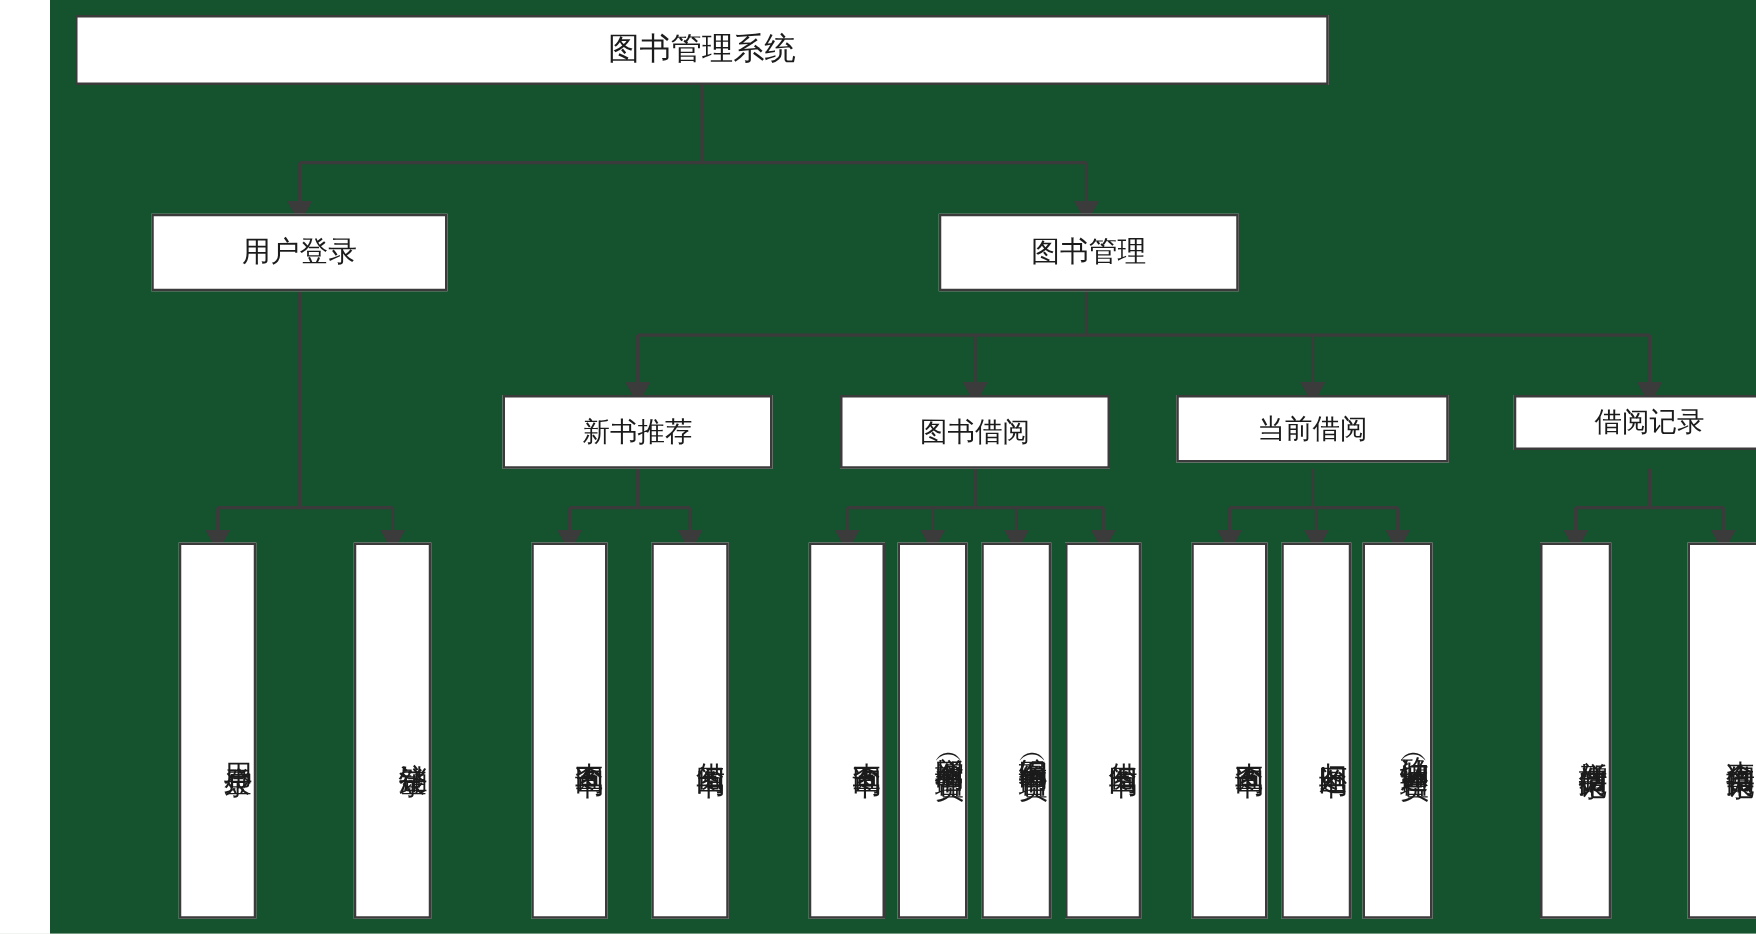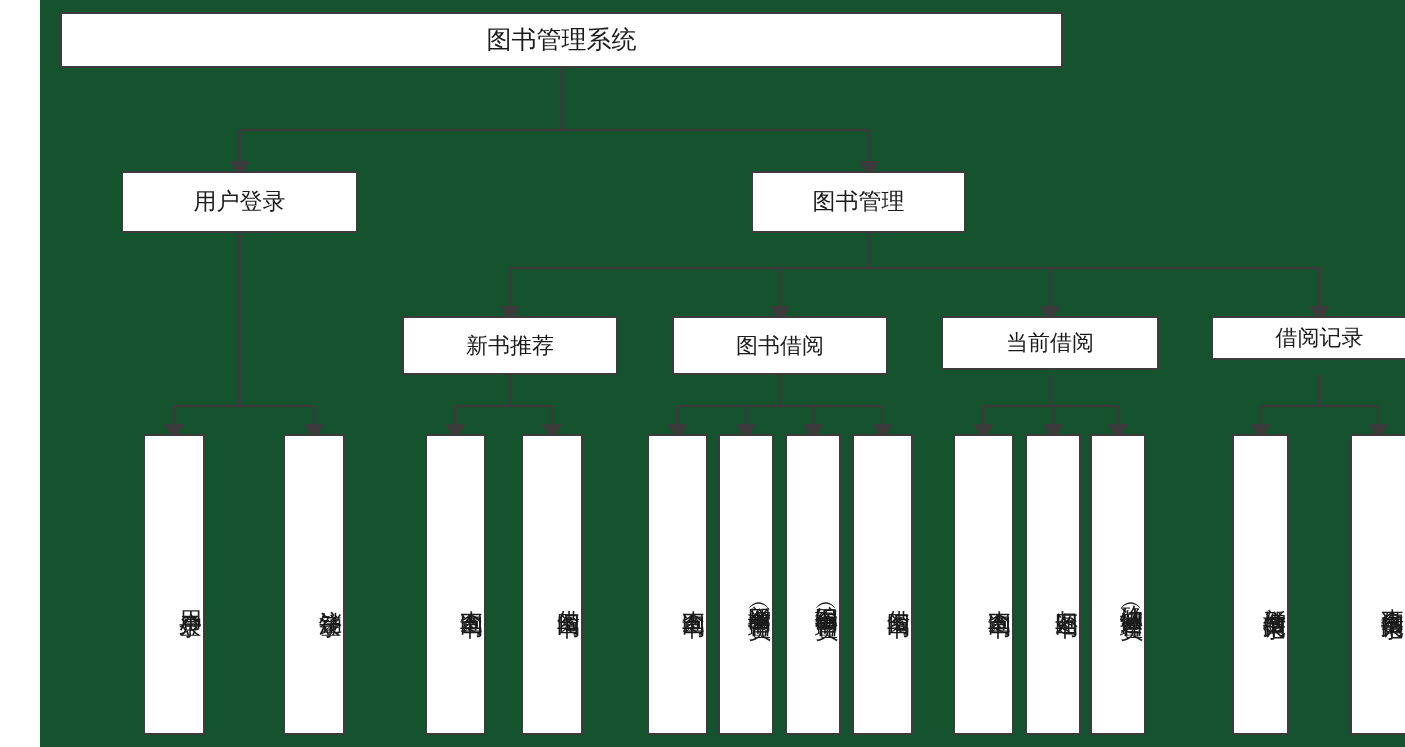--- a/index.html
+++ b/index.html
@@ -114,21 +114,21 @@
   </svg>
 
   <div class="node horiz" style="left: 20px; top: 12px; width: 1003px; height: 56px; font-size: 25px;">
       <span class="label">图书管理系统</span>
     </div>
 
   <div class="node horiz" style="left: 81px; top: 171px; width: 237px; height: 62px; font-size: 23px;">
       <span class="label">用户登录</span>
     </div>
 
-  <div class="node horiz" style="left: 711px; top: 171px; width: 215px; height: 62px; font-size: 23px;">
+  <div class="node horiz" style="left: 711px; top: 171px; width: 240px; height: 62px; font-size: 23px;">
       <span class="label">图书管理</span>
     </div>
 
   <div class="node horiz" style="left: 632px; top: 316px; width: 216px; height: 59px; font-size: 22px;">
       <span class="label">图书借阅</span>
     </div>
 
   <div class="node horiz" style="left: 362px; top: 316px; width: 216px; height: 59px; font-size: 22px;">
       <span class="label">新书推荐</span>
     </div>

